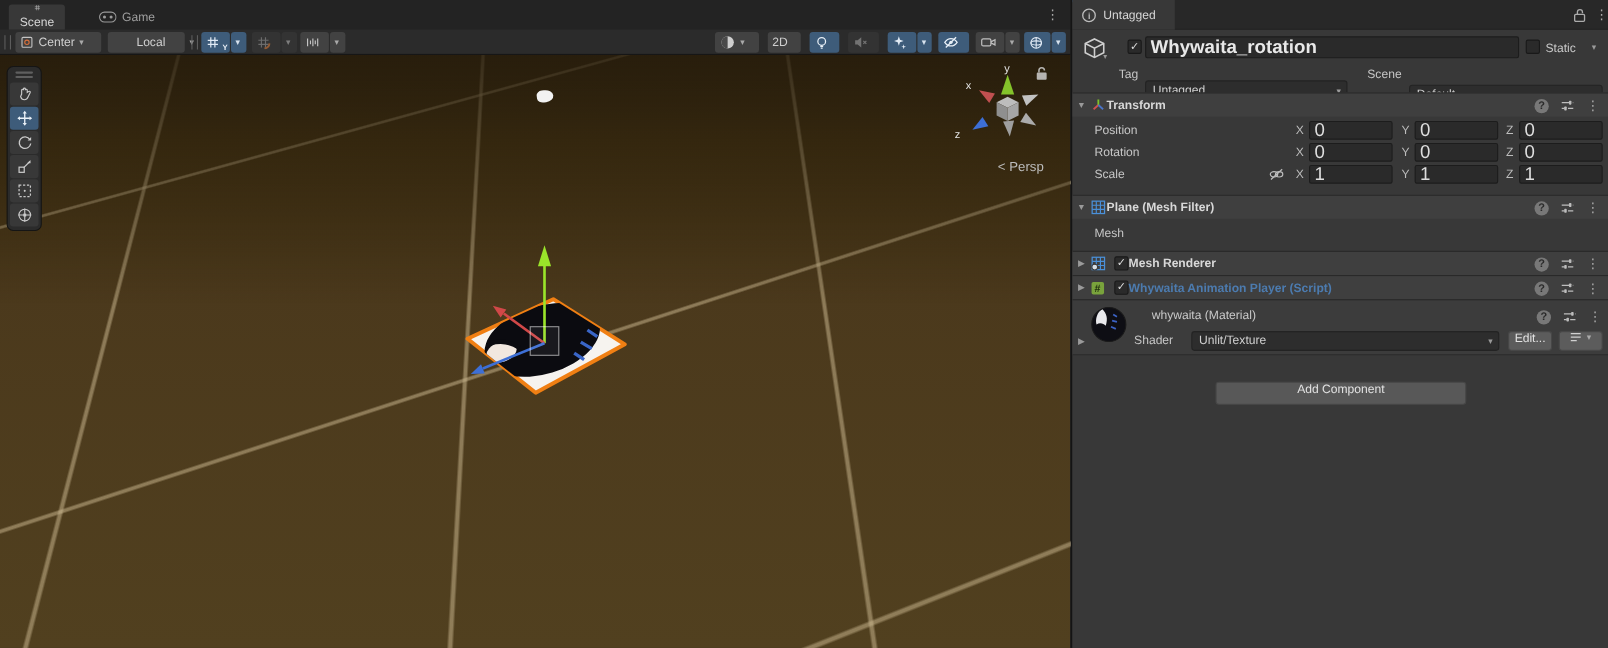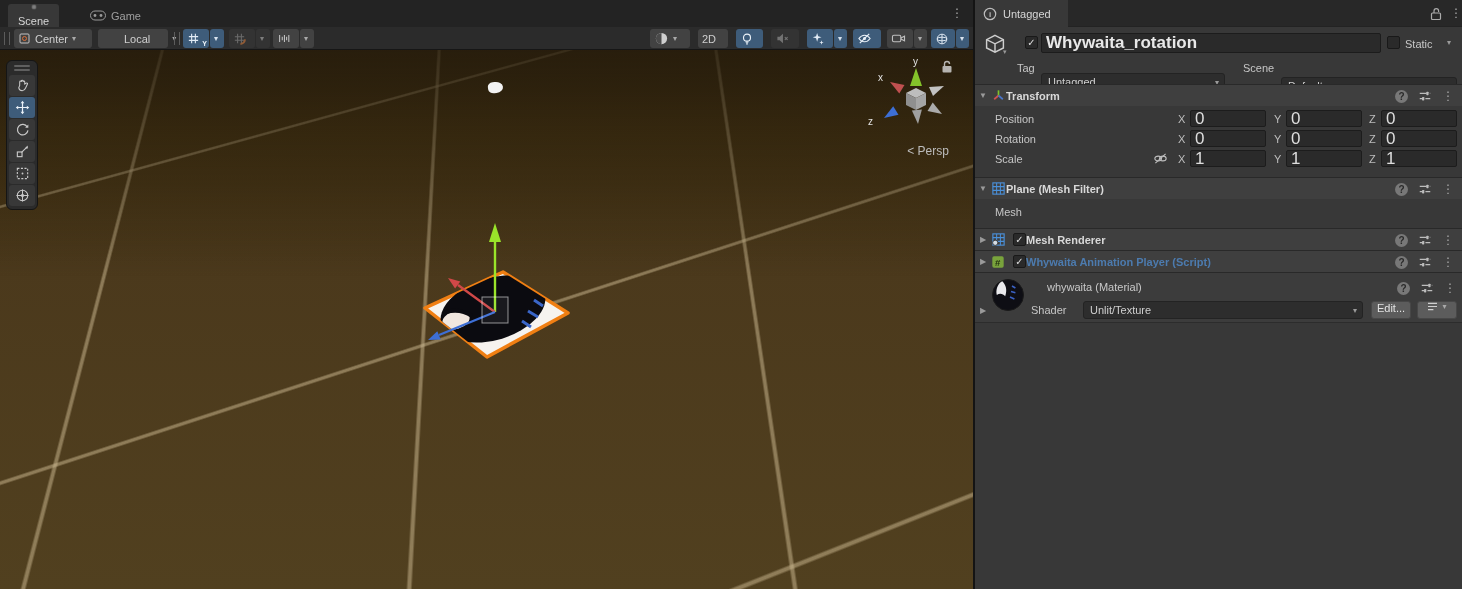--- a/index.html
+++ b/index.html
@@ -521,14 +521,17 @@
       </div>
       <div class="btn abs" style="left:442px;top:28px;width:40px;height:18px;gap:4px;">
         <svg width="11" height="9" viewBox="0 0 12 10">
             <path d="M1 1.5h10M1 5h10M1 8.5h6" stroke="#d0d0d0" stroke-width="1.3"></path>
           </svg>
         <span class="ddarrow">▾</span>
       </div>
     </div>
     <div class="abs" style="left:0;top:322px;width:100%;height:1px;background:#2c2c2c;"></div>
 
+    <div class="btn abs" style="left:130px;top:347px;width:228px;height:21px;background:#585858;">
+      <span>Add Component</span>
+    </div>
   </div>
 </div>
 
 </body></html>

